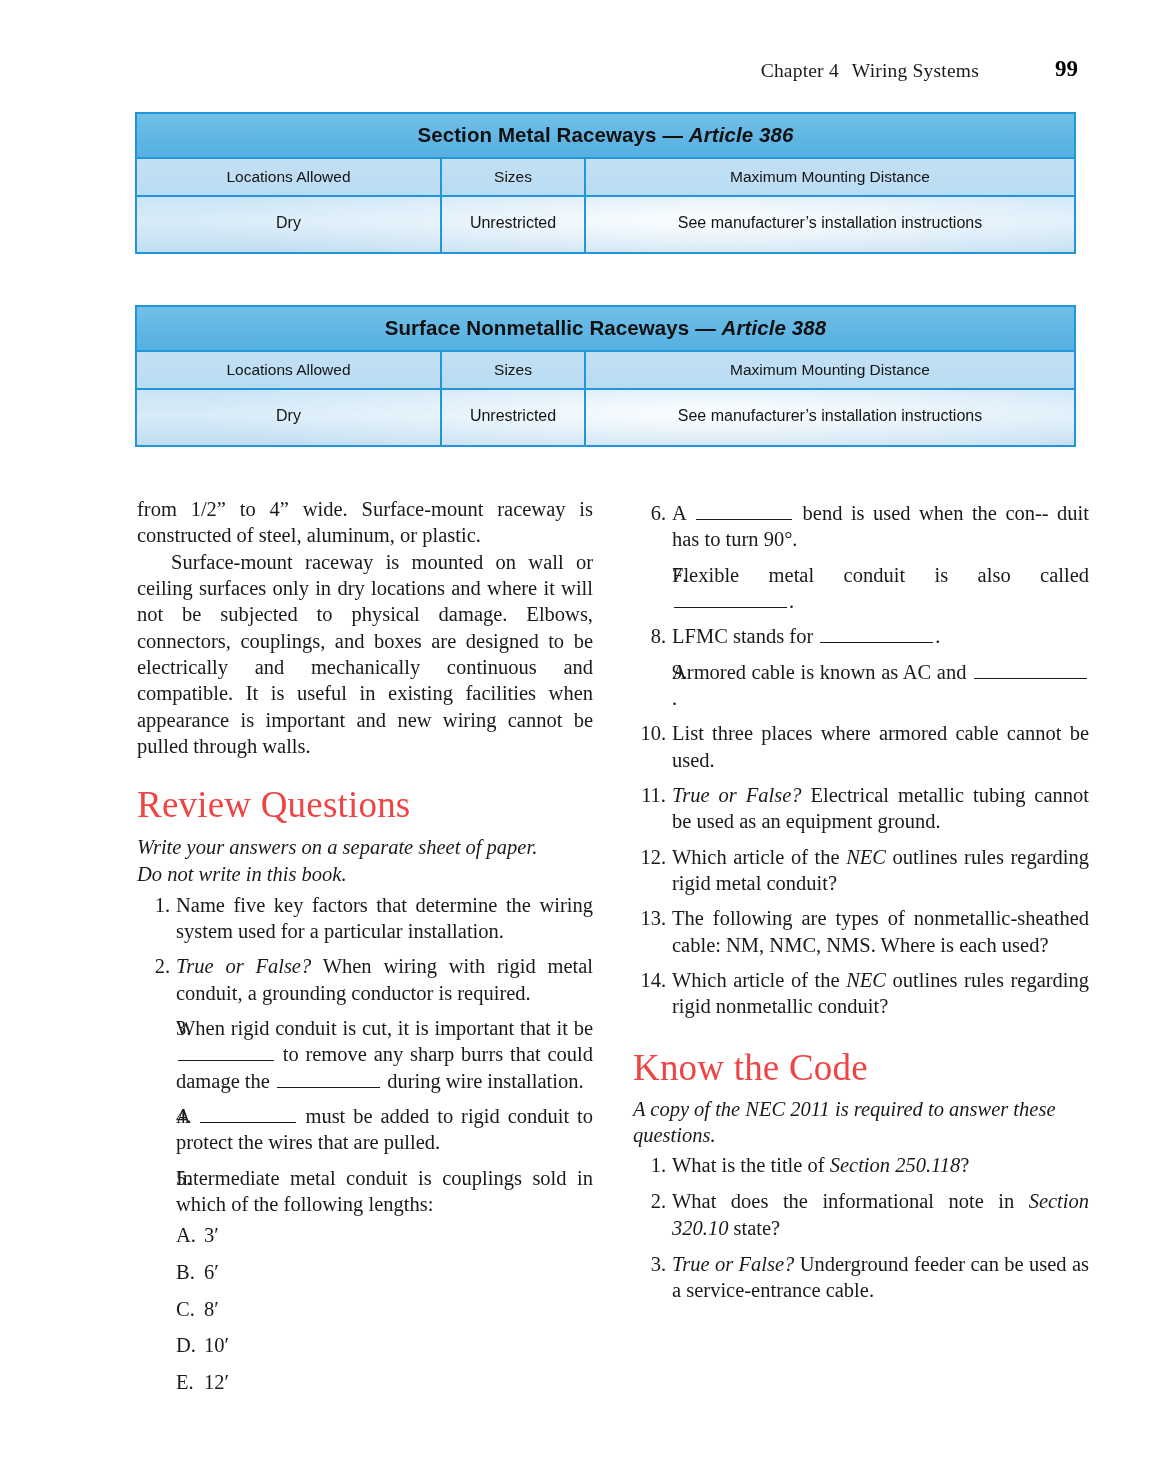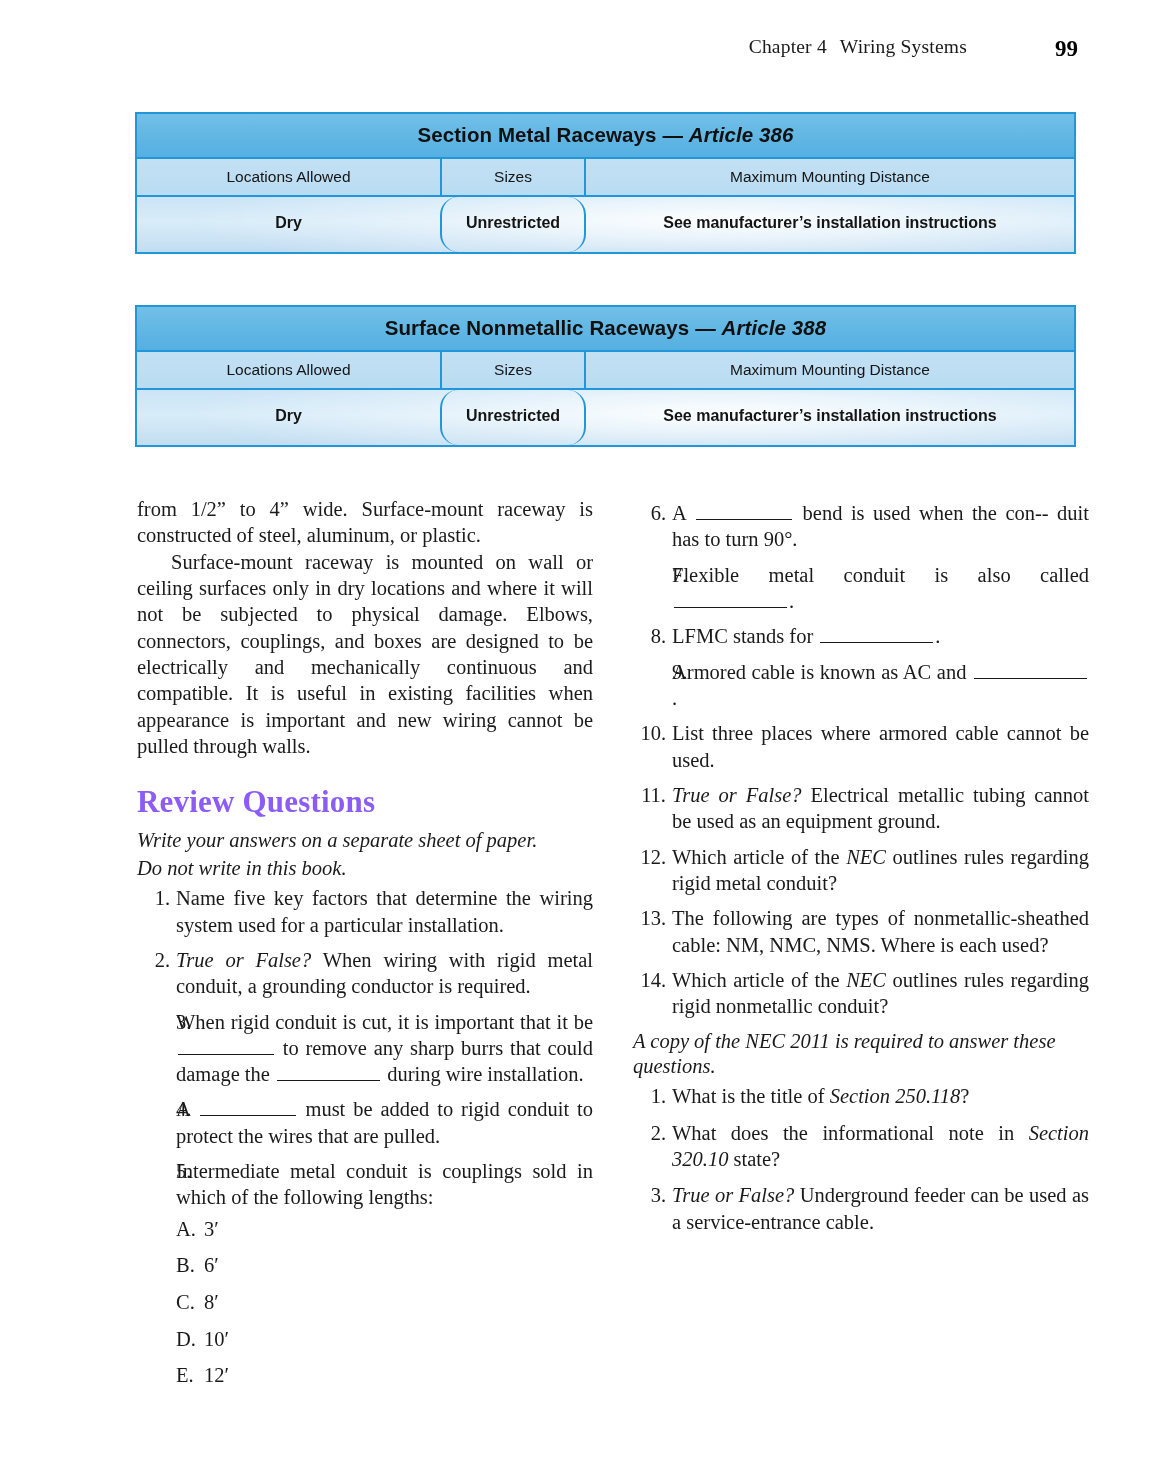--- a/index.html
+++ b/index.html
@@ -12,28 +12,27 @@
     height: 1479px;
     position: relative;
     font-family: "Liberation Serif", serif;
     color: #1a1a1a;
     overflow: hidden;
   }
 
   
   .page-header {
     position: absolute;
-    top: 36px;
+    top: 48px;
     left: 130px;
     right: 78px;
     height: 34px;
     display: flex;
-    align-items: flex-start;
+    align-items: flex-end;
     justify-content: flex-end;
-    gap: 12px;
   }
   .header-chapter {
     font-family: "Liberation Serif", serif;
     font-size: 19.5px;
     letter-spacing: 0.2px;
     color: #1a1a1a;
   }
   .header-chapter .sep { display: inline-block; width: 13px; }
   .page-number {
     font-family: "Liberation Serif", serif;
@@ -97,25 +96,24 @@
   .rw-cell.c3 { flex: 1; }
 
   .rw-head-row .rw-cell {
     font-size: 15.5px;
     font-weight: normal;
     padding: 9px 4px 9px 4px;
     min-height: 20px;
   }
   .rw-body-row .rw-cell {
     font-size: 16px;
-    font-weight: bold;
+    font-weight: normal;
     padding: 14px 10px 18px 10px;
     min-height: 36px;
     line-height: 1.45;
-    border-radius: 18px;
   }
 
   
   .col {
     position: absolute;
     top: 496px;
     width: 456px;
   }
   #col-left  { left: 137px; }
   #col-right { left: 633px; }
@@ -126,23 +124,23 @@
     line-height: 1.285;
     text-align: justify;
     text-justify: inter-word;
     hyphens: manual;
     color: #1a1a1a;
   }
   p.body.indent { text-indent: 34px; }
 
   h2.section-head {
     font-family: "Liberation Serif", serif;
-    font-weight: bold;
-    font-size: 31px;
-    color: #8b5cf6;
+    font-weight: normal;
+    font-size: 37px;
+    color: #ef4444;
     margin: 26px 0 9px 0;
     line-height: 1.1;
     letter-spacing: 0.2px;
   }
   #col-right h2.section-head { margin-top: 28px; }
 
   p.directions {
     margin: 0 0 2px 0;
     font-size: 20.5px;
     font-style: italic;
@@ -360,20 +358,21 @@
       <span class="qtext">The following are types of nonmetallic-sheathed cable: NM, NMC, NMS. Where is each used?</span>
     </li>
 
     <li>
       <span class="num">14.</span>
       <span class="qtext"><span>Which article of the </span><em>NEC</em><span> outlines rules regarding rigid nonmetallic conduit?</span></span>
     </li>
 
   </ol>
 
+  <h2 class="section-head">Know the Code</h2>
 
   <p class="directions">A copy of the NEC 2011 is required to answer these questions.</p>
 
   <ol class="qlist kc">
 
     <li>
       <span class="num">1.</span>
       <span class="qtext"><span>What is the title of </span><em>Section 250.118</em><span>?</span></span>
     </li>
 

